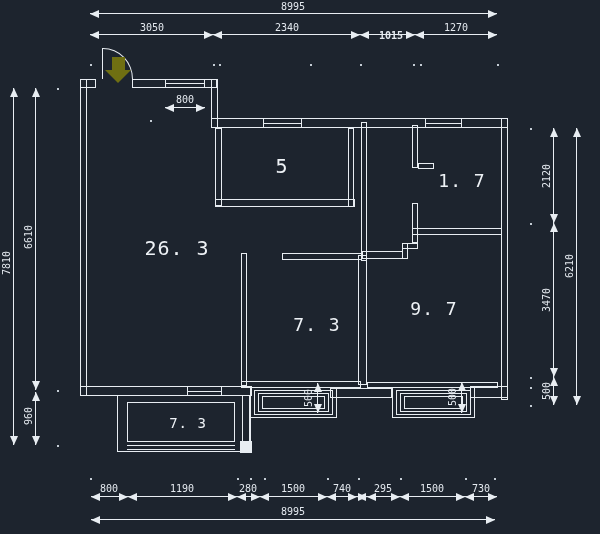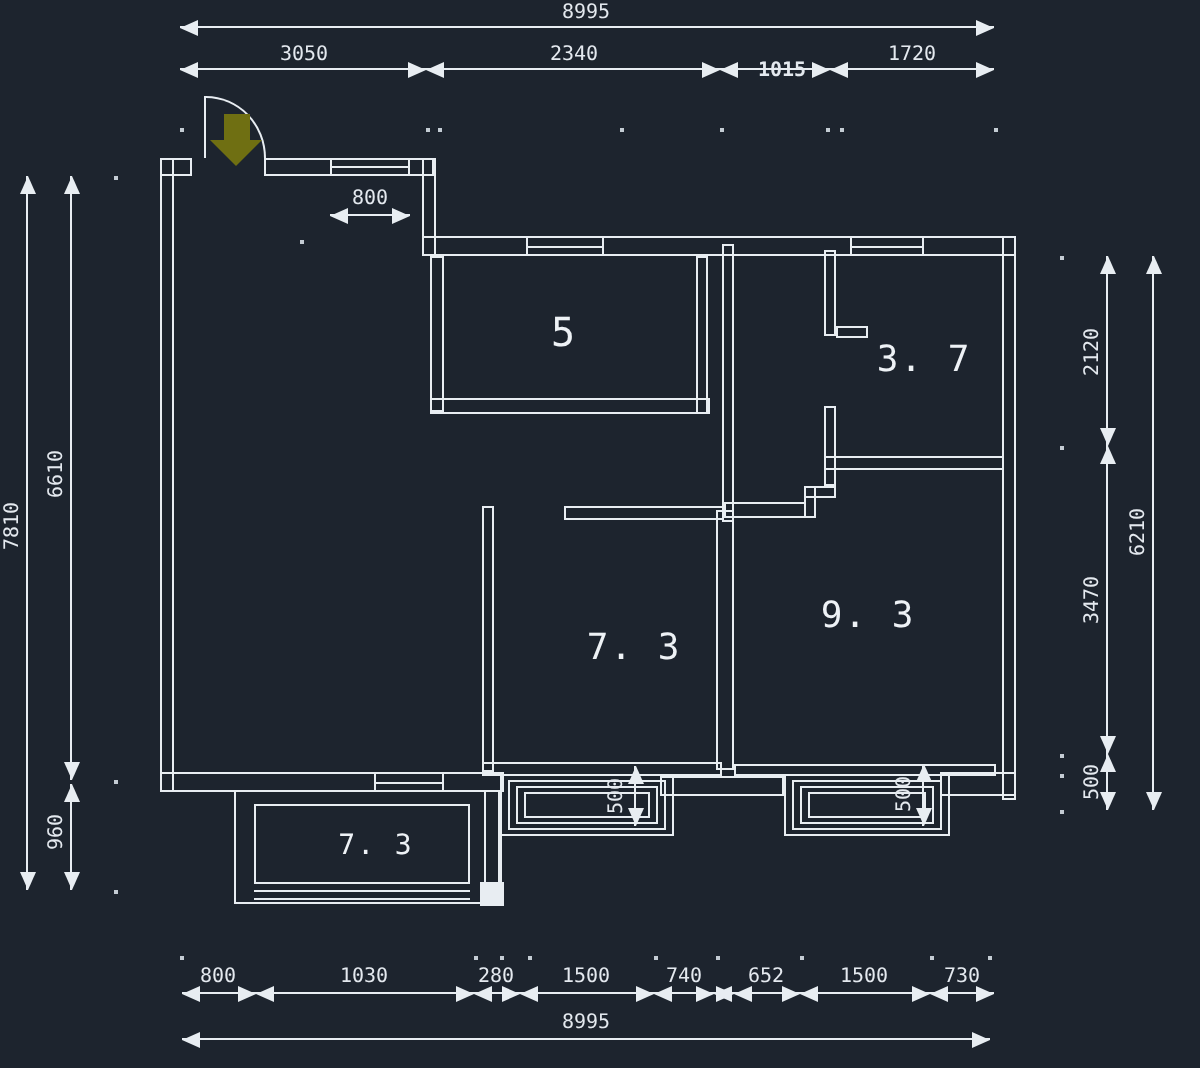--- a/index.html
+++ b/index.html
@@ -59,41 +59,42 @@
       <div class="abs" style="left: 264px; top: 123px; width: 37px; height: 1px; background: rgb(232, 237, 242);"></div>
       <div class="abs" style="left: 425px; top: 118px; width: 37px; height: 10px; background: rgb(29, 36, 46); border: 1px solid rgb(232, 237, 242);"></div>
       <div class="abs" style="left: 426px; top: 123px; width: 35px; height: 1px; background: rgb(232, 237, 242);"></div>
       <div class="abs" style="left: 187px; top: 386px; width: 35px; height: 10px; background: rgb(29, 36, 46); border: 1px solid rgb(232, 237, 242);"></div>
       <div class="abs" style="left: 188px; top: 391px; width: 33px; height: 1px; background: rgb(232, 237, 242);"></div>
       <div class="abs" style="left: 102px; top: 48px; width: 1px; height: 31px; background: rgb(232, 237, 242);"></div>
       <div class="abs" style="left: 103px; top: 48px; width: 30px; height: 31px; border-top: 1px solid rgb(232, 237, 242); border-right: 1px solid rgb(232, 237, 242); border-top-right-radius: 100%;"></div>
       <div class="abs" style="left: 112px; top: 57px; width: 13px; height: 13px; background: rgb(111, 111, 18);"></div>
       <div class="abs" style="left: 105px; top: 70px; width: 0px; height: 0px; border-left: 13px solid transparent; border-right: 13px solid transparent; border-top: 13px solid rgb(111, 111, 18);"></div>
       <div class="abs roomlabel" style="left: 282px; top: 166px; transform: translate(-50%, -50%); font-size: 20px; color: rgb(238, 242, 246);">5</div>
-      <div class="abs roomlabel" style="left: 462px; top: 180px; transform: translate(-50%, -50%); font-size: 18px; color: rgb(238, 242, 246);">3. 7</div>
+      <div class="abs roomlabel" style="left: 462px; top: 180px; transform: translate(-50%, -50%); font-size: 18px; color: rgb(238, 242, 246);">1. 7</div>
+      <div class="abs roomlabel" style="left: 177px; top: 248px; transform: translate(-50%, -50%); font-size: 20px; color: rgb(238, 242, 246);">26. 3</div>
       <div class="abs roomlabel" style="left: 317px; top: 324px; transform: translate(-50%, -50%); font-size: 18px; color: rgb(238, 242, 246);">7. 3</div>
-      <div class="abs roomlabel" style="left: 434px; top: 308px; transform: translate(-50%, -50%); font-size: 18px; color: rgb(238, 242, 246);">9. 3</div>
+      <div class="abs roomlabel" style="left: 434px; top: 308px; transform: translate(-50%, -50%); font-size: 18px; color: rgb(238, 242, 246);">9. 7</div>
       <div class="abs roomlabel" style="left: 188px; top: 423px; transform: translate(-50%, -50%); font-size: 14px; color: rgb(238, 242, 246);">7. 3</div>
       <div class="abs" style="left: 90px; top: 13px; width: 407px; height: 1px; background: rgb(232, 237, 242);"></div>
       <div class="abs" style="left: 90px; top: 10px; width: 0px; height: 0px; border-top: 4px solid transparent; border-bottom: 4px solid transparent; border-right: 9px solid rgb(232, 237, 242);"></div>
       <div class="abs" style="left: 488px; top: 10px; width: 0px; height: 0px; border-top: 4px solid transparent; border-bottom: 4px solid transparent; border-left: 9px solid rgb(232, 237, 242);"></div>
       <div class="abs dimlabel" style="left: 293px; top: 7px; transform: translate(-50%, -50%);">8995</div>
       <div class="abs" style="left: 90px; top: 34px; width: 407px; height: 1px; background: rgb(232, 237, 242);"></div>
       <div class="abs" style="left: 90px; top: 31px; width: 0px; height: 0px; border-top: 4px solid transparent; border-bottom: 4px solid transparent; border-right: 9px solid rgb(232, 237, 242);"></div>
       <div class="abs" style="left: 488px; top: 31px; width: 0px; height: 0px; border-top: 4px solid transparent; border-bottom: 4px solid transparent; border-left: 9px solid rgb(232, 237, 242);"></div>
       <div class="abs" style="left: 204px; top: 31px; width: 0px; height: 0px; border-top: 4px solid transparent; border-bottom: 4px solid transparent; border-left: 9px solid rgb(232, 237, 242);"></div>
       <div class="abs" style="left: 213px; top: 31px; width: 0px; height: 0px; border-top: 4px solid transparent; border-bottom: 4px solid transparent; border-right: 9px solid rgb(232, 237, 242);"></div>
       <div class="abs" style="left: 351px; top: 31px; width: 0px; height: 0px; border-top: 4px solid transparent; border-bottom: 4px solid transparent; border-left: 9px solid rgb(232, 237, 242);"></div>
       <div class="abs" style="left: 360px; top: 31px; width: 0px; height: 0px; border-top: 4px solid transparent; border-bottom: 4px solid transparent; border-right: 9px solid rgb(232, 237, 242);"></div>
       <div class="abs" style="left: 406px; top: 31px; width: 0px; height: 0px; border-top: 4px solid transparent; border-bottom: 4px solid transparent; border-left: 9px solid rgb(232, 237, 242);"></div>
       <div class="abs" style="left: 415px; top: 31px; width: 0px; height: 0px; border-top: 4px solid transparent; border-bottom: 4px solid transparent; border-right: 9px solid rgb(232, 237, 242);"></div>
       <div class="abs dimlabel" style="left: 152px; top: 28px; transform: translate(-50%, -50%);">3050</div>
       <div class="abs dimlabel" style="left: 287px; top: 28px; transform: translate(-50%, -50%);">2340</div>
       <div class="abs dimlabel" style="left: 391px; top: 36px; transform: translate(-50%, -50%); font-weight: bold;">1015</div>
-      <div class="abs dimlabel" style="left: 456px; top: 28px; transform: translate(-50%, -50%);">1720</div>
+      <div class="abs dimlabel" style="left: 456px; top: 28px; transform: translate(-50%, -50%);">1270</div>
       <div class="abs" style="left: 165px; top: 107px; width: 40px; height: 1px; background: rgb(232, 237, 242);"></div>
       <div class="abs" style="left: 165px; top: 104px; width: 0px; height: 0px; border-top: 4px solid transparent; border-bottom: 4px solid transparent; border-right: 9px solid rgb(232, 237, 242);"></div>
       <div class="abs" style="left: 196px; top: 104px; width: 0px; height: 0px; border-top: 4px solid transparent; border-bottom: 4px solid transparent; border-left: 9px solid rgb(232, 237, 242);"></div>
       <div class="abs dimlabel" style="left: 185px; top: 100px; transform: translate(-50%, -50%);">800</div>
       <div class="abs" style="left: 91px; top: 496px; width: 406px; height: 1px; background: rgb(232, 237, 242);"></div>
       <div class="abs" style="left: 91px; top: 493px; width: 0px; height: 0px; border-top: 4px solid transparent; border-bottom: 4px solid transparent; border-right: 9px solid rgb(232, 237, 242);"></div>
       <div class="abs" style="left: 488px; top: 493px; width: 0px; height: 0px; border-top: 4px solid transparent; border-bottom: 4px solid transparent; border-left: 9px solid rgb(232, 237, 242);"></div>
       <div class="abs" style="left: 119px; top: 493px; width: 0px; height: 0px; border-top: 4px solid transparent; border-bottom: 4px solid transparent; border-left: 9px solid rgb(232, 237, 242);"></div>
       <div class="abs" style="left: 128px; top: 493px; width: 0px; height: 0px; border-top: 4px solid transparent; border-bottom: 4px solid transparent; border-right: 9px solid rgb(232, 237, 242);"></div>
       <div class="abs" style="left: 228px; top: 493px; width: 0px; height: 0px; border-top: 4px solid transparent; border-bottom: 4px solid transparent; border-left: 9px solid rgb(232, 237, 242);"></div>
@@ -104,25 +105,25 @@
       <div class="abs" style="left: 327px; top: 493px; width: 0px; height: 0px; border-top: 4px solid transparent; border-bottom: 4px solid transparent; border-right: 9px solid rgb(232, 237, 242);"></div>
       <div class="abs" style="left: 348px; top: 493px; width: 0px; height: 0px; border-top: 4px solid transparent; border-bottom: 4px solid transparent; border-left: 9px solid rgb(232, 237, 242);"></div>
       <div class="abs" style="left: 357px; top: 493px; width: 0px; height: 0px; border-top: 4px solid transparent; border-bottom: 4px solid transparent; border-right: 9px solid rgb(232, 237, 242);"></div>
       <div class="abs" style="left: 358px; top: 493px; width: 0px; height: 0px; border-top: 4px solid transparent; border-bottom: 4px solid transparent; border-left: 9px solid rgb(232, 237, 242);"></div>
       <div class="abs" style="left: 367px; top: 493px; width: 0px; height: 0px; border-top: 4px solid transparent; border-bottom: 4px solid transparent; border-right: 9px solid rgb(232, 237, 242);"></div>
       <div class="abs" style="left: 391px; top: 493px; width: 0px; height: 0px; border-top: 4px solid transparent; border-bottom: 4px solid transparent; border-left: 9px solid rgb(232, 237, 242);"></div>
       <div class="abs" style="left: 400px; top: 493px; width: 0px; height: 0px; border-top: 4px solid transparent; border-bottom: 4px solid transparent; border-right: 9px solid rgb(232, 237, 242);"></div>
       <div class="abs" style="left: 456px; top: 493px; width: 0px; height: 0px; border-top: 4px solid transparent; border-bottom: 4px solid transparent; border-left: 9px solid rgb(232, 237, 242);"></div>
       <div class="abs" style="left: 465px; top: 493px; width: 0px; height: 0px; border-top: 4px solid transparent; border-bottom: 4px solid transparent; border-right: 9px solid rgb(232, 237, 242);"></div>
       <div class="abs dimlabel" style="left: 109px; top: 489px; transform: translate(-50%, -50%);">800</div>
-      <div class="abs dimlabel" style="left: 182px; top: 489px; transform: translate(-50%, -50%);">1030</div>
+      <div class="abs dimlabel" style="left: 182px; top: 489px; transform: translate(-50%, -50%);">1190</div>
       <div class="abs dimlabel" style="left: 248px; top: 489px; transform: translate(-50%, -50%);">280</div>
       <div class="abs dimlabel" style="left: 293px; top: 489px; transform: translate(-50%, -50%);">1500</div>
       <div class="abs dimlabel" style="left: 342px; top: 489px; transform: translate(-50%, -50%);">740</div>
-      <div class="abs dimlabel" style="left: 383px; top: 489px; transform: translate(-50%, -50%);">652</div>
+      <div class="abs dimlabel" style="left: 383px; top: 489px; transform: translate(-50%, -50%);">295</div>
       <div class="abs dimlabel" style="left: 432px; top: 489px; transform: translate(-50%, -50%);">1500</div>
       <div class="abs dimlabel" style="left: 481px; top: 489px; transform: translate(-50%, -50%);">730</div>
       <div class="abs" style="left: 91px; top: 519px; width: 404px; height: 1px; background: rgb(232, 237, 242);"></div>
       <div class="abs" style="left: 91px; top: 516px; width: 0px; height: 0px; border-top: 4px solid transparent; border-bottom: 4px solid transparent; border-right: 9px solid rgb(232, 237, 242);"></div>
       <div class="abs" style="left: 486px; top: 516px; width: 0px; height: 0px; border-top: 4px solid transparent; border-bottom: 4px solid transparent; border-left: 9px solid rgb(232, 237, 242);"></div>
       <div class="abs dimlabel" style="left: 293px; top: 512px; transform: translate(-50%, -50%);">8995</div>
       <div class="abs" style="left: 13px; top: 88px; width: 1px; height: 357px; background: rgb(232, 237, 242);"></div>
       <div class="abs" style="left: 10px; top: 88px; width: 0px; height: 0px; border-left: 4px solid transparent; border-right: 4px solid transparent; border-bottom: 9px solid rgb(232, 237, 242);"></div>
       <div class="abs" style="left: 10px; top: 436px; width: 0px; height: 0px; border-left: 4px solid transparent; border-right: 4px solid transparent; border-top: 9px solid rgb(232, 237, 242);"></div>
       <div class="abs dimlabel" style="left: 7px; top: 263px; transform: translate(-50%, -50%) rotate(-90deg);">7810</div>

